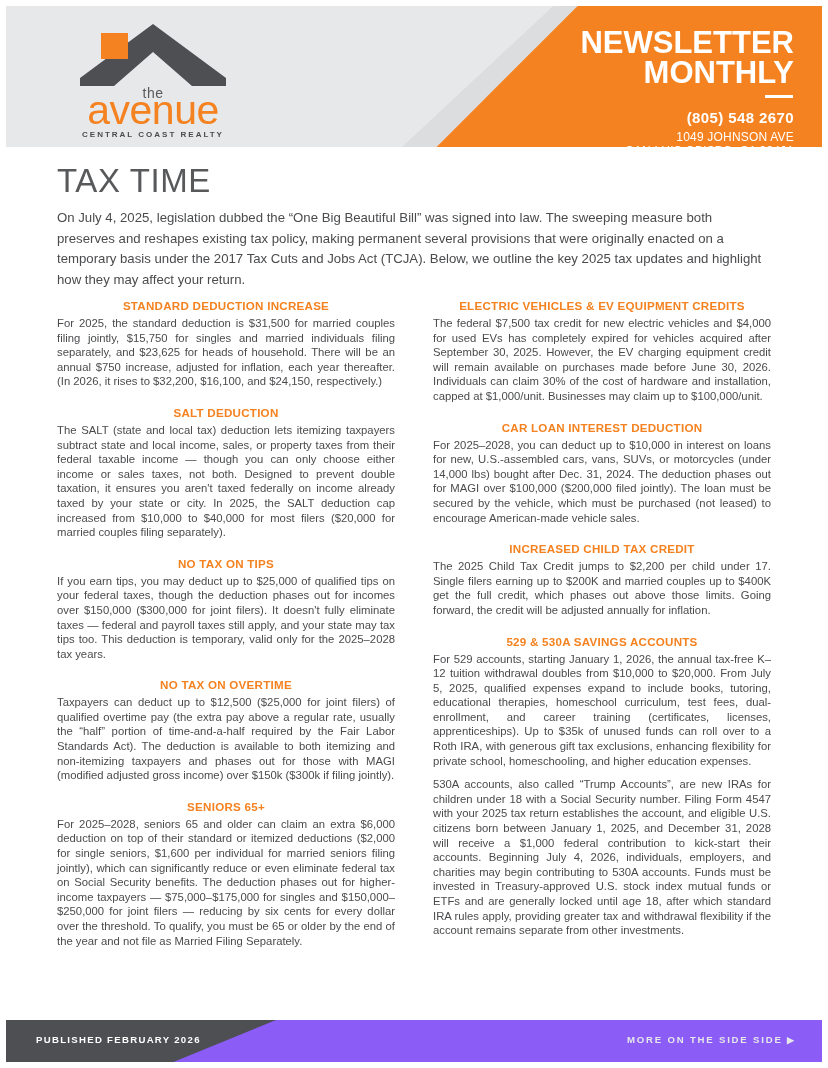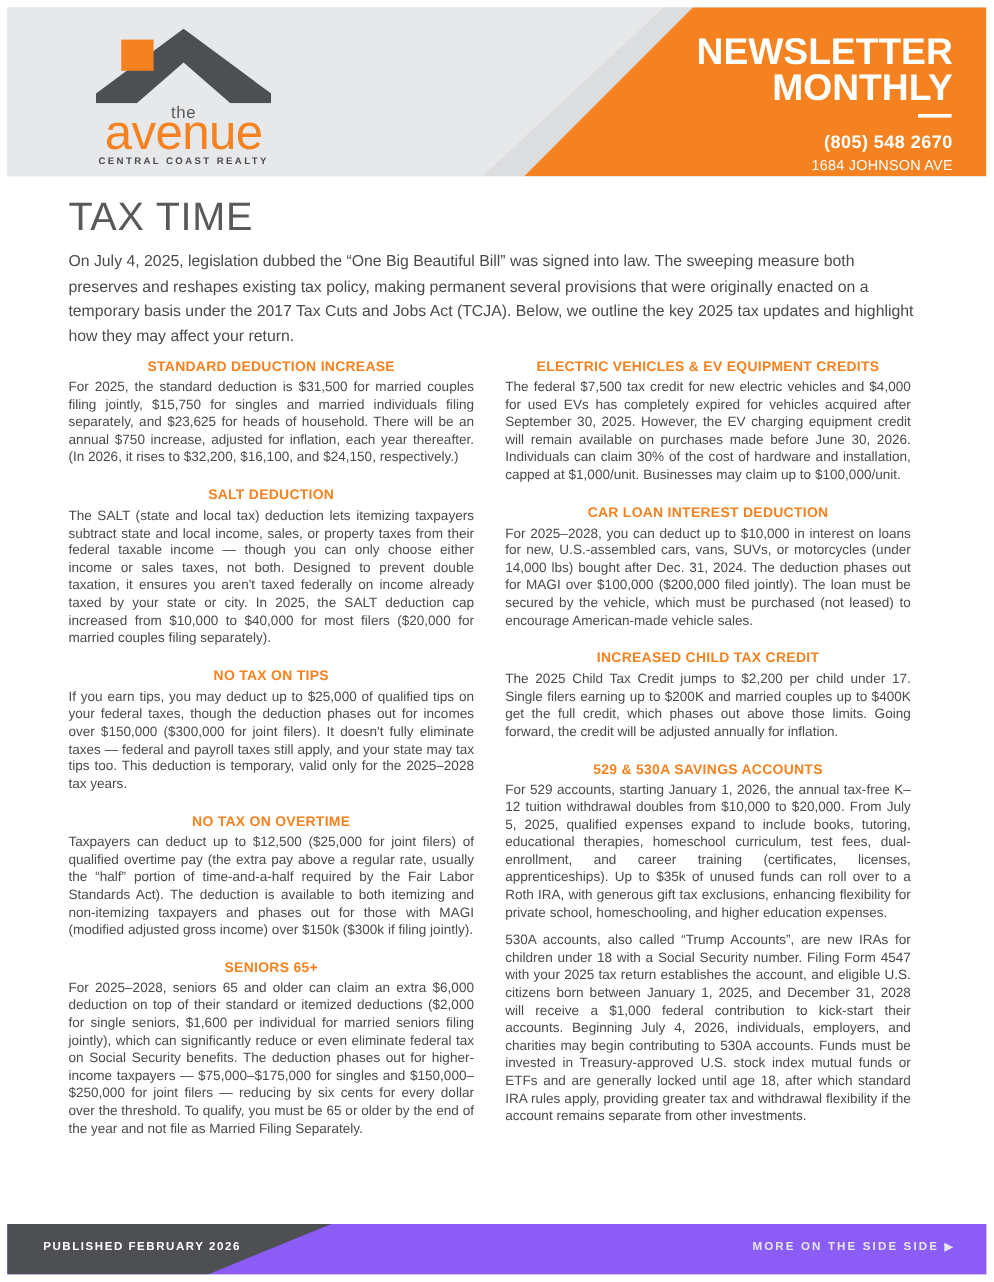--- a/index.html
+++ b/index.html
@@ -52,21 +52,21 @@
   .content{position:absolute;left:0;top:148px;width:828px;}
   .title{
     margin:14px 0 0 57px;font-size:33px;color:#58595b;font-weight:400;letter-spacing:.6px;
     line-height:38px;
   }
   .intro{
     margin:8px 57px 0 57px;font-size:13.2px;line-height:20.5px;color:#4a4b4d;
     text-align:left;
   }
 
-  .columns{position:absolute;left:57px;top:150px;width:714px;display:flex;gap:26px;}
+  .columns{position:absolute;left:57px;top:150px;width:714px;display:flex;gap:38px;}
   .col{width:338px;}
   .sec{margin-bottom:16px;}
   .sec h3{
     margin:0 0 3px 0;text-align:center;color:#f58220;font-size:11.6px;font-weight:700;
     letter-spacing:.25px;text-transform:uppercase;line-height:15px;
   }
   .sec p{
     margin:0 0 9px 0;font-size:11.3px;line-height:14.6px;color:#4a4b4d;text-align:justify;
     -webkit-hyphens:none;hyphens:none;
   }
@@ -103,21 +103,21 @@
       <div class="logo-the">the</div>
       <div class="logo-avenue">avenue</div>
       <div class="logo-sub">CENTRAL COAST REALTY</div>
     </div>
 
     <div class="hdr-right">
       <div class="hdr-title">NEWSLETTER</div>
       <div class="hdr-title">MONTHLY</div>
       <div><span class="hdr-rule"></span></div>
       <div class="hdr-phone">(805) 548 2670</div>
-      <div class="hdr-addr">1684 JOHNSON AVE</div>
+      <div class="hdr-addr">1049 JOHNSON AVE</div>
       <div class="hdr-addr" style="margin-top:0">SAN LUIS OBISPO, CA 93401</div>
 
     </div>
   </div>
 
   <div class="content">
     <div class="title">TAX TIME</div>
     <div class="intro">On July 4, 2025, legislation dubbed the “One Big Beautiful Bill” was signed into law. The sweeping measure both preserves and reshapes existing tax policy, making permanent several provisions that were originally enacted on a temporary basis under the 2017 Tax Cuts and Jobs Act (TCJA). Below, we outline the key 2025 tax updates and highlight how they may affect your return.</div>
 
     <div class="columns">

